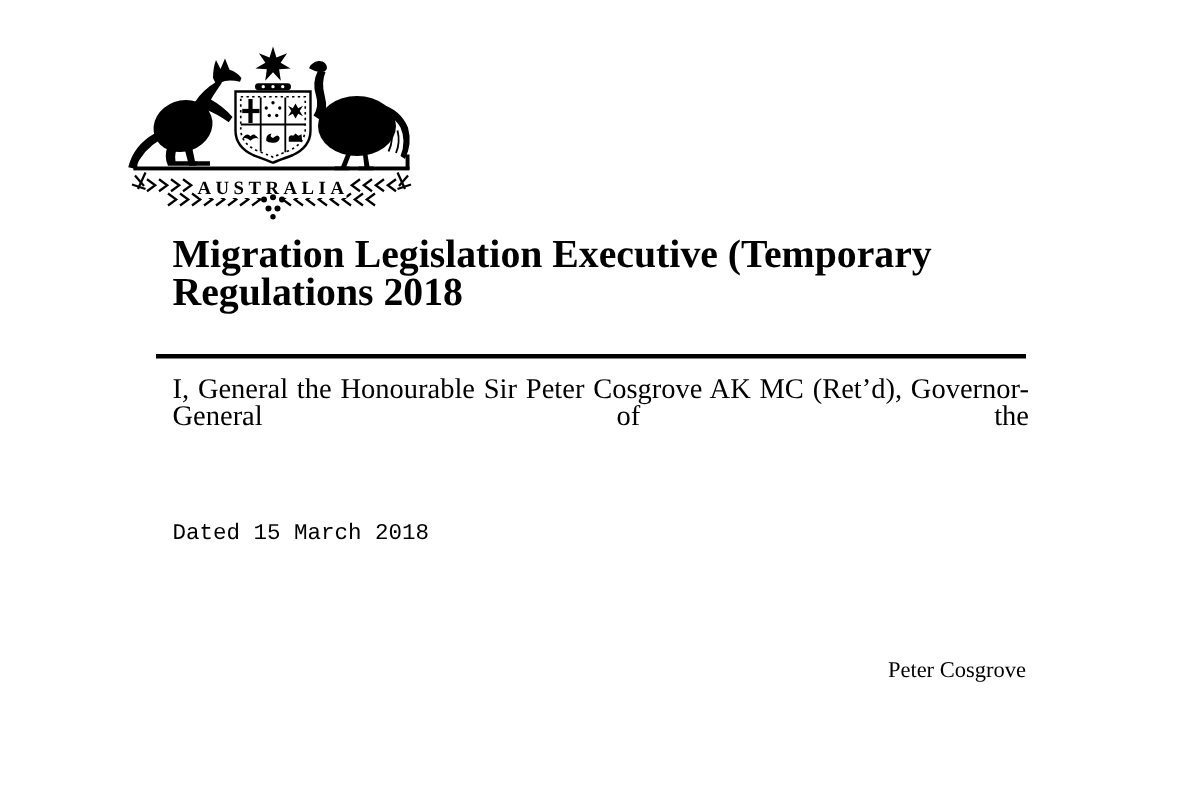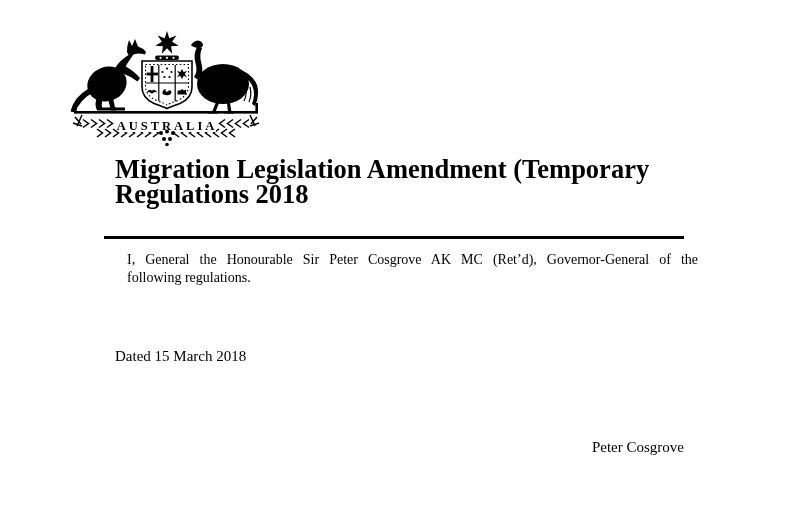--- a/index.html
+++ b/index.html
@@ -1,30 +1,30 @@
 <!DOCTYPE html>
 <html><head>
 <meta charset="utf-8">
 <style>
   html,body{margin:0;padding:0;}
   body{
     width:798px;height:523px;position:relative;overflow:hidden;
     background:#ffffff;color:#000;
     font-family:"Liberation Serif","DejaVu Serif",serif;
   }
-  .arms{position:absolute;left:70px;top:27px;width:192px;height:122px;}
+  .arms{position:absolute;left:85px;top:27px;width:192px;height:122px;}
   .doc-title{
     position:absolute;left:115px;top:157px;width:600px;
     font-size:26.5px;font-weight:bold;line-height:24.5px;
     letter-spacing:0;white-space:nowrap;
   }
   .title-rule{position:absolute;left:104px;top:236px;width:580px;height:2.5px;background:#000;}
-  .preamble{position:absolute;left:115px;top:251px;width:571px;font-size:14px;line-height:18px;margin-left:12px;}
+  .preamble{position:absolute;left:115px;top:251px;width:571px;font-size:19px;line-height:18px;}
   .preamble .just{text-align:justify;text-align-last:justify;}
-  .dated{position:absolute;left:115px;top:347px;font-size:15px;line-height:18px;}
+  .dated{position:absolute;left:115px;top:347px;font-size:15px;line-height:18px;font-family:Liberation Mono, monospace;}
   .signature{position:absolute;right:114px;top:436px;font-size:15px;line-height:22px;text-align:left;}
   svg .ink{fill:#000;}
   svg .line{stroke:#000;fill:none;}
 </style>
 </head>
 <body>
 
 <div class="arms">
   <svg width="192" height="122" viewBox="0 0 192 122">
 
@@ -129,27 +129,26 @@
         <circle cx="97" cy="104.5" r="2"></circle>
       <circle cx="103" cy="106" r="2"></circle>
         <circle cx="94" cy="112" r="2"></circle>
       <circle cx="100" cy="112" r="2"></circle>
         <circle cx="97" cy="117.5" r="1.8"></circle>
     </g>
   </svg>
 </div>
 
 <div class="doc-title">
-  <div>Migration Legislation Amendment (Temporary</div>
+  <div>Migration Legislation Executive (Temporary</div>
   <div>Regulations 2018</div>
 </div>
 <div class="title-rule"></div>
 
 <div class="preamble">
   <div class="just">I, General the Honourable Sir Peter Cosgrove AK MC (Ret’d), Governor-General of the</div>
-  <div>following regulations.</div>
 </div>
 
 <div class="dated">Dated 15 March 2018</div>
 
 <div class="signature">
   <div>Peter Cosgrove</div>
 </div>
 
 </body></html>

